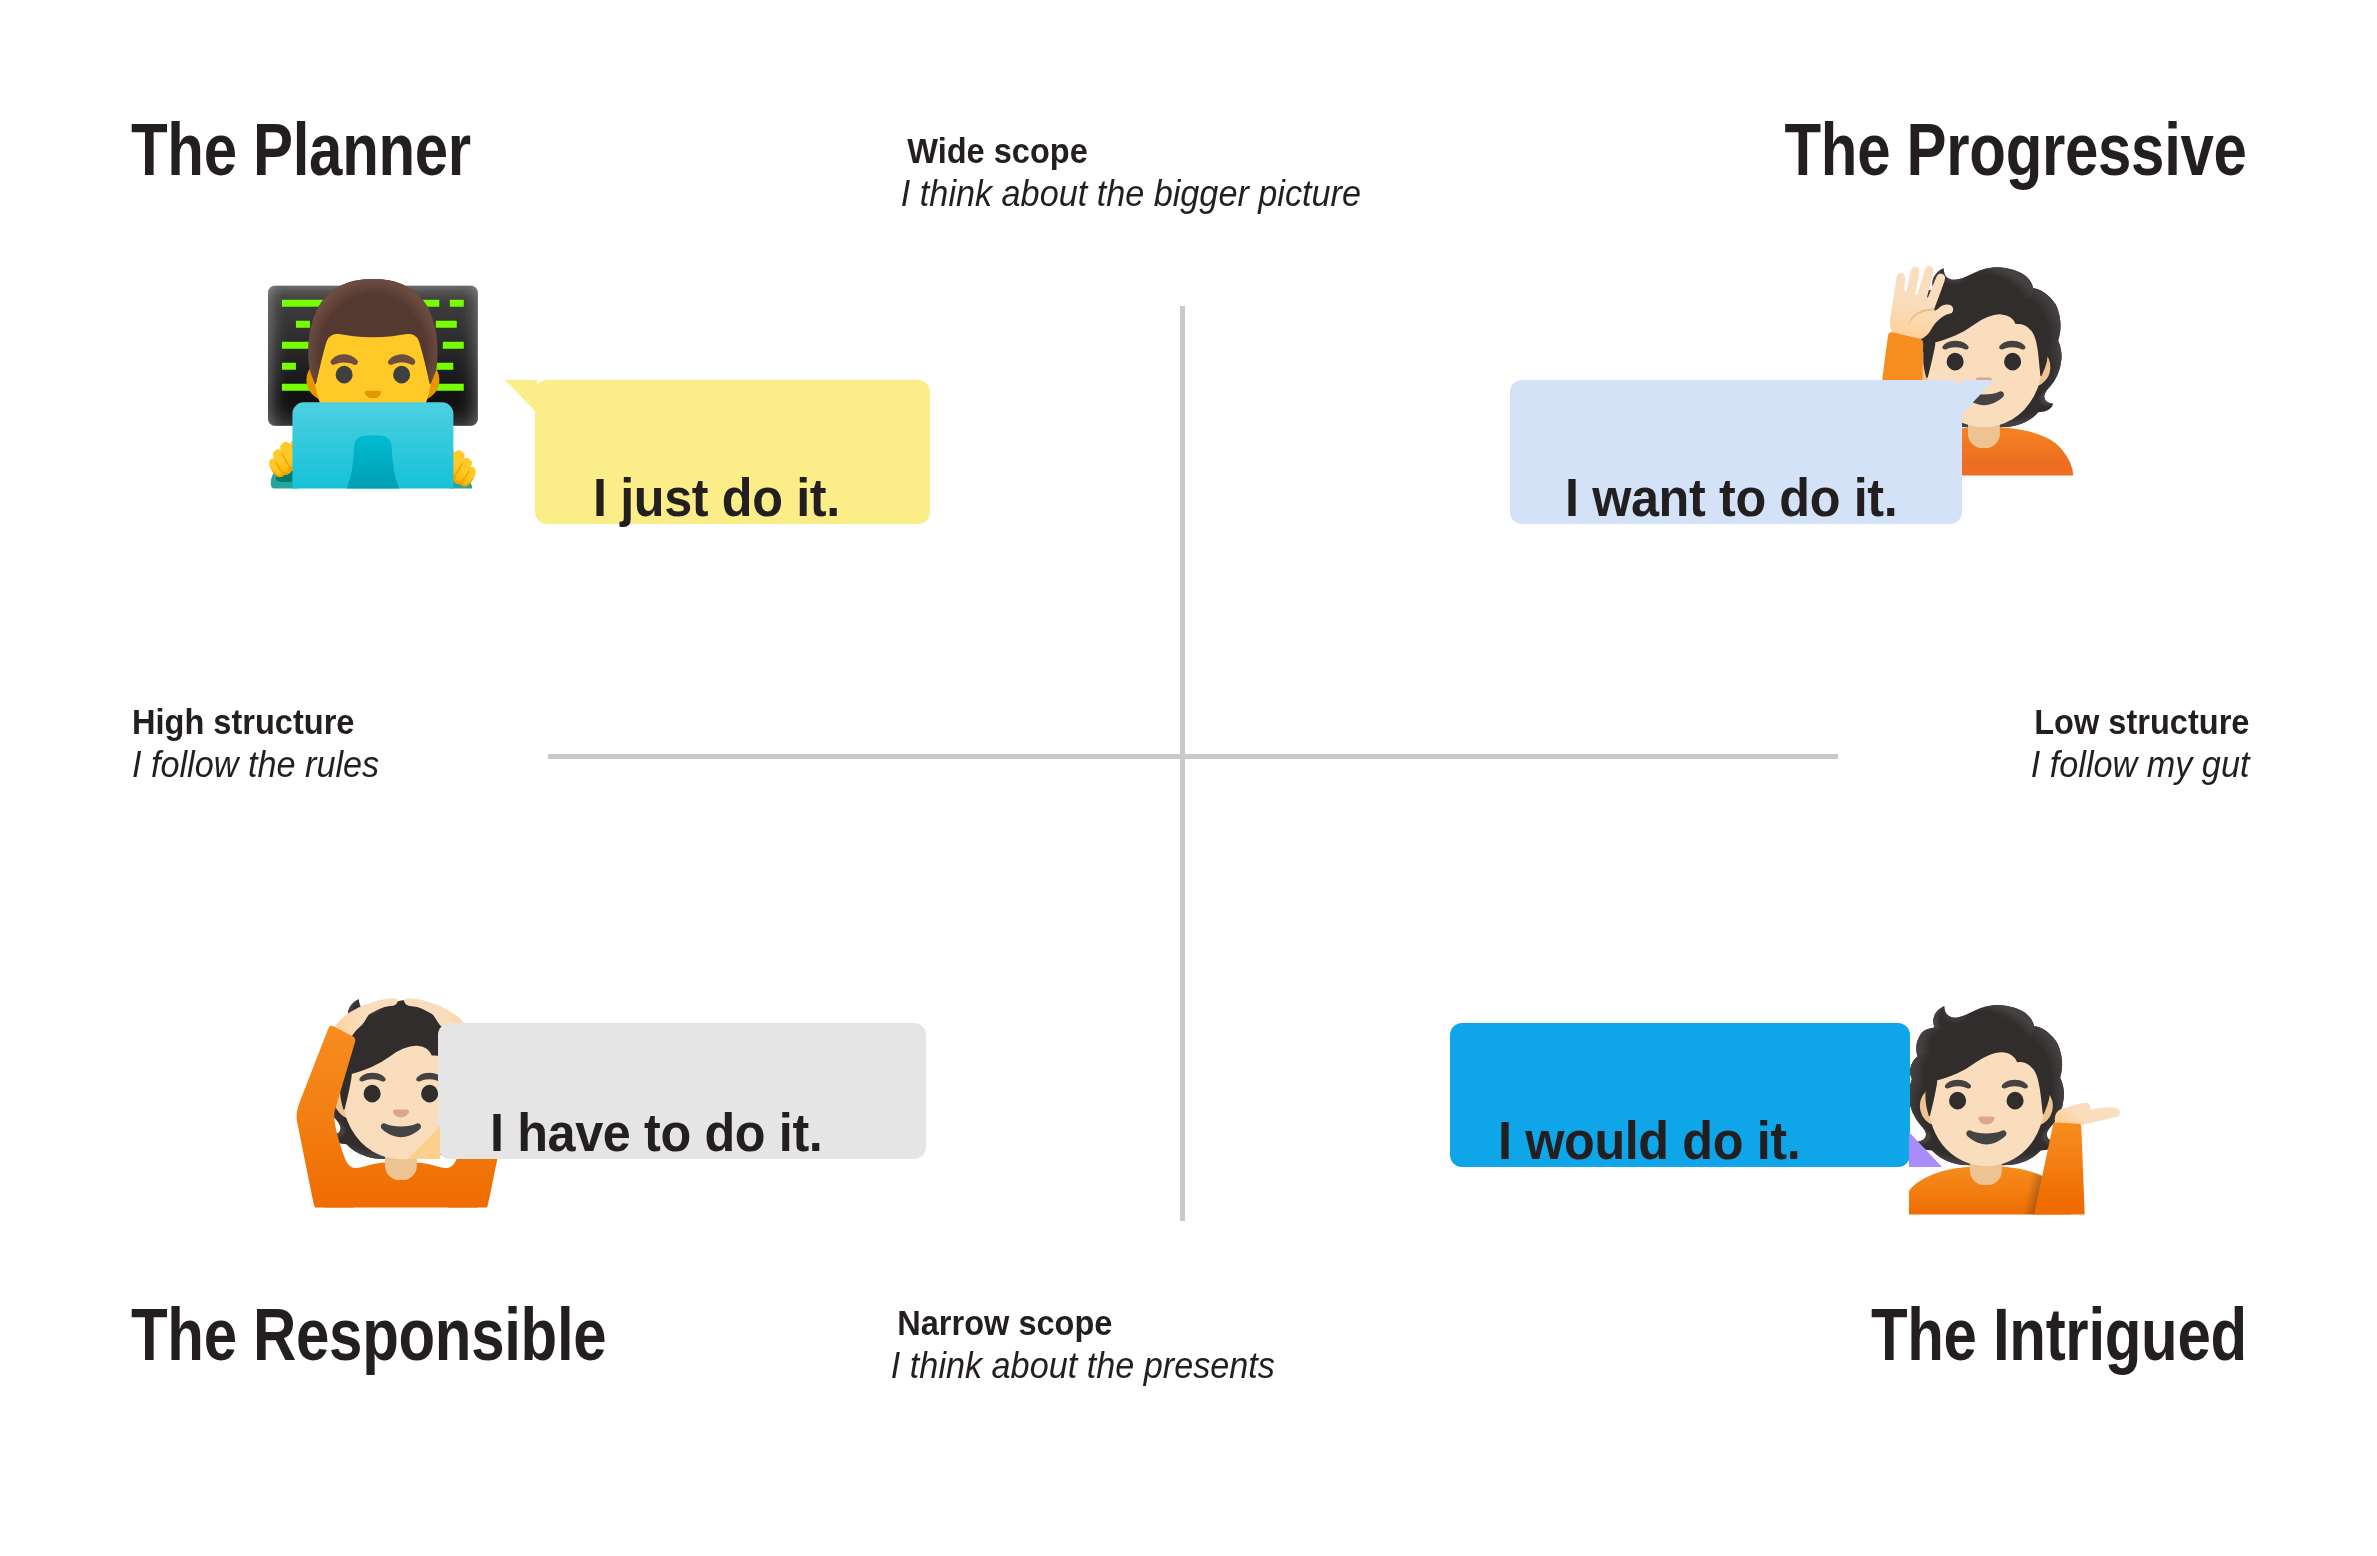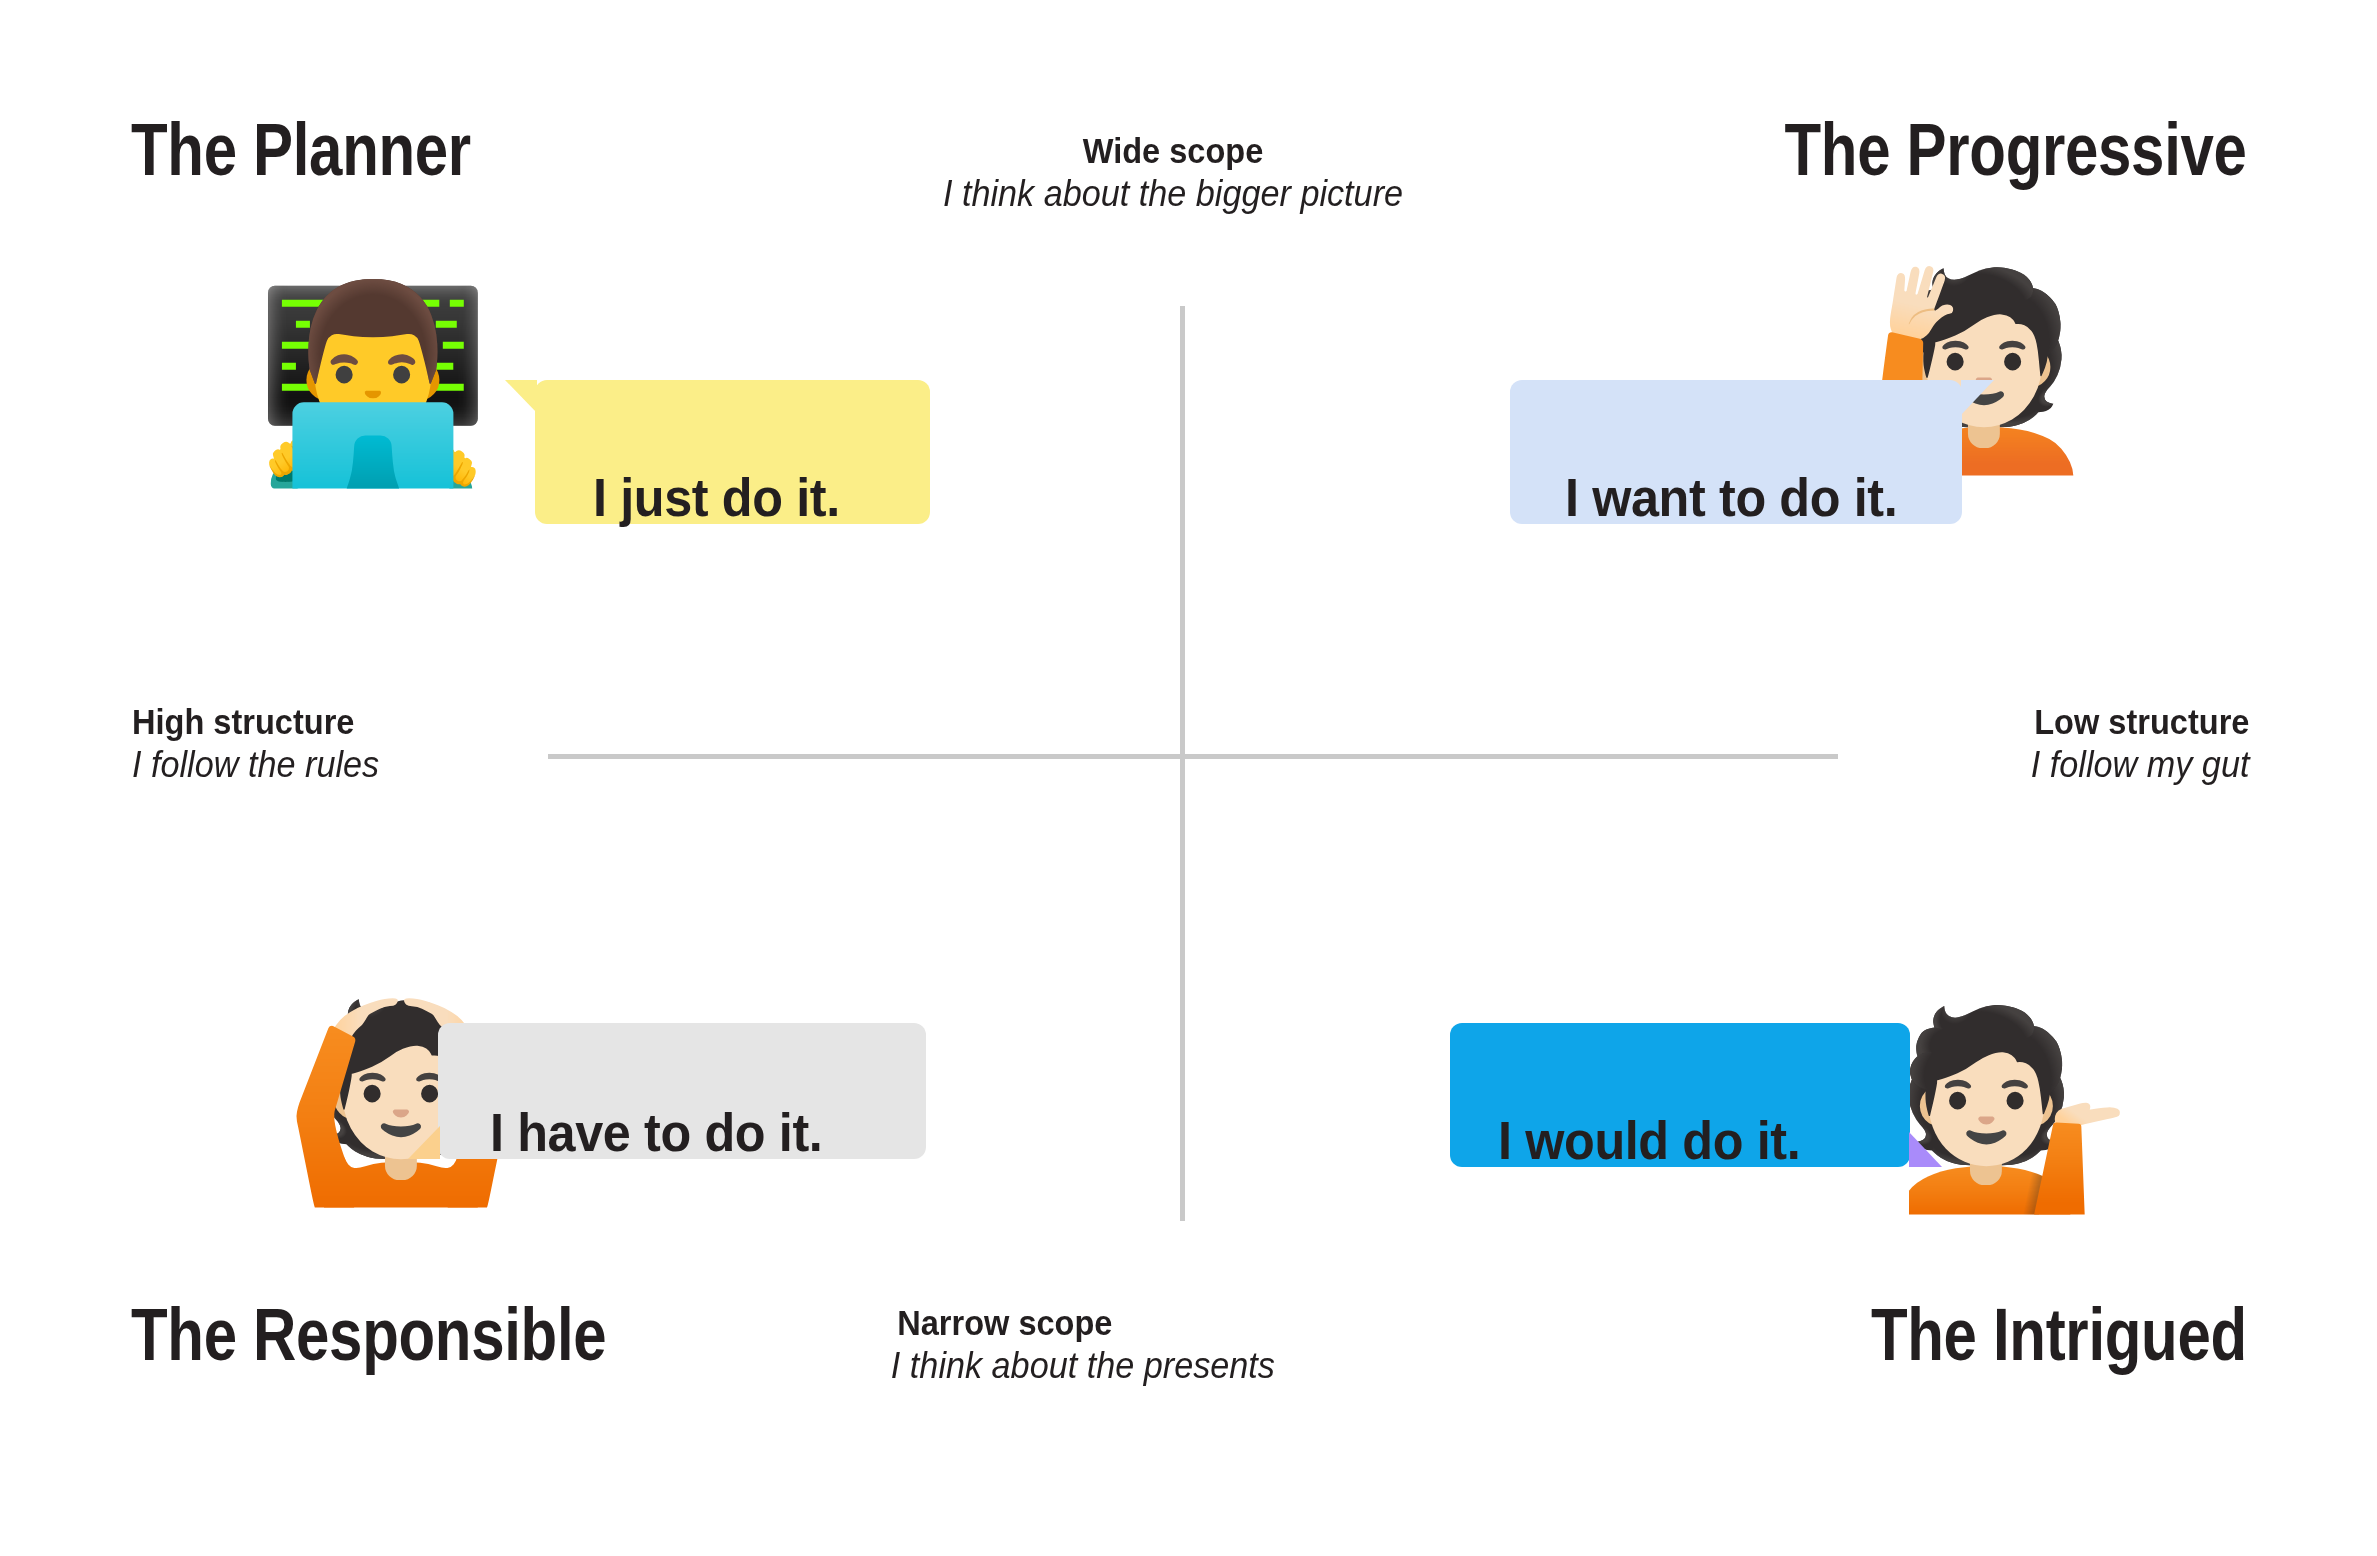--- a/index.html
+++ b/index.html
@@ -78,21 +78,21 @@
   .axis-label .sub {
     display: block;
     font-family: "Liberation Sans Narrow", "Liberation Sans", sans-serif;
     font-weight: 400;
     font-style: italic;
     font-size: 36px;
     line-height: 1.22;
     transform: scaleX(0.95);
   }
 
-  #label-wide   { left: 856px; top: 131px; text-align: center; width: 634px; }
+  #label-wide   { left: 885px; top: 131px; width: 634px; }
   #label-wide .strong, #label-wide .sub { transform-origin: center center; }
 
   #label-narrow { left: 875px; top: 1303px; text-align: left; width: 634px; }
   #label-narrow .strong, #label-narrow .sub { transform-origin: center center; }
 
   #label-high   { left: 132px;  top: 702px; text-align: left; }
   #label-high .strong, #label-high .sub { transform-origin: left center; }
 
   #label-low    { right: 128px; top: 702px; text-align: right; }
   #label-low .strong, #label-low .sub { transform-origin: right center; }

